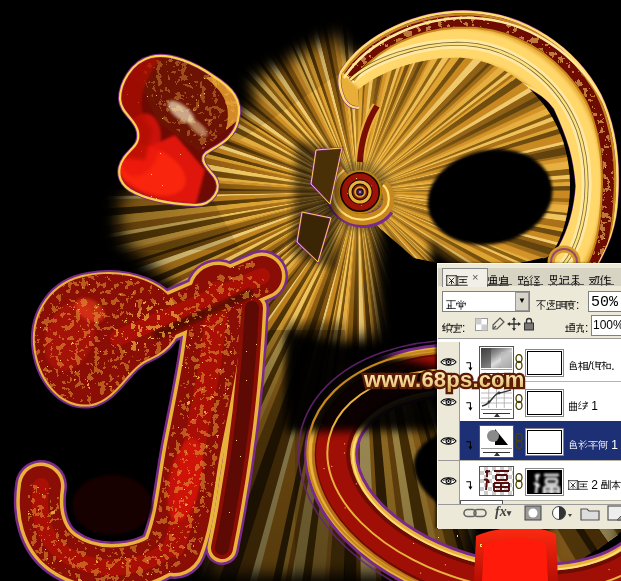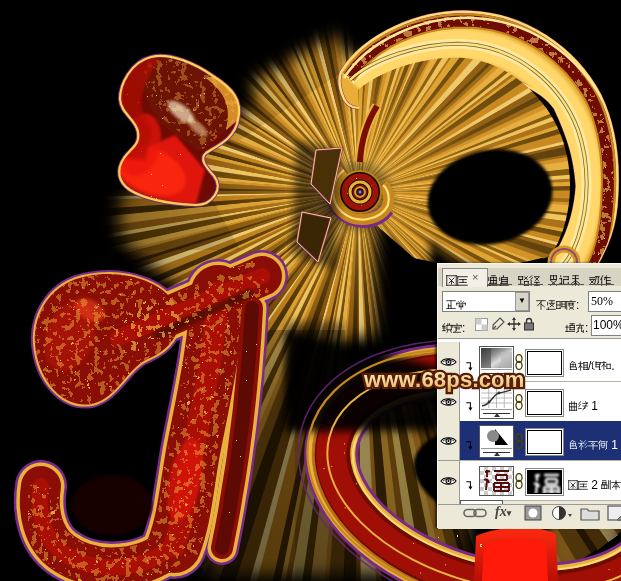--- a/index.html
+++ b/index.html
@@ -788,21 +788,21 @@
   <div style="position:absolute;left:98px;top:31px"><span style="letter-spacing:0"><svg width="10" height="10" viewBox="-0.8 -0.8 11.6 11.6" style="display:inline-block;vertical-align:-1px">
             <path d="M0,0L10,0 M6,0L1,6 M5,2L5,10 M5,4L9,7" stroke="#000" stroke-width="0.85" fill="none" stroke-linecap="square"></path>
           </svg><svg width="10" height="10" viewBox="-0.8 -0.8 11.6 11.6" style="display:inline-block;vertical-align:-1px">
             <path d="M1,2L1,5 M0,10L10,10 M2,8L2,10 M3,0L9,0 M6,0L6,3 M3,3L9,3 M4,4L8,7 M8,4L4,7" stroke="#000" stroke-width="0.85" fill="none" stroke-linecap="square"></path>
           </svg><svg width="10" height="10" viewBox="-0.8 -0.8 11.6 11.6" style="display:inline-block;vertical-align:-1px">
             <path d="M0,1L4,1 M4,1L4,9 M0,1L0,9 M0,5L4,5 M0,9L4,9 M6,1L10,1 M10,1L10,9 M6,1L6,7 M6,4L10,4 M6,7L10,7" stroke="#000" stroke-width="0.85" fill="none" stroke-linecap="square"></path>
           </svg><svg width="10" height="10" viewBox="-0.8 -0.8 11.6 11.6" style="display:inline-block;vertical-align:-1px">
             <path d="M5,0L5,1 M0,1L10,1 M0,1L0,10 M2,3L8,3 M3,3L3,5 M7,3L7,5 M2,5L8,5 M3,7L8,10 M8,7L3,10" stroke="#000" stroke-width="0.85" fill="none" stroke-linecap="square"></path>
           </svg><span style="font-family:'Liberation Sans',sans-serif;font-size:12px;color:#000;vertical-align:0px">:</span></span></div>
   <div style="position:absolute;left:150px;top:27px;width:34px;height:19px;background:#fff;border:1px solid #808080"></div>
-  <div style="position:absolute;left:153px;top:30px;font-family:Liberation Serif, serif;font-size:12px">50%</div>
+  <div style="position:absolute;left:153px;top:30px;font-family:Liberation Mono, monospace;font-size:15px">50%</div>
 
   <div style="position:absolute;left:4px;top:54px"><span style="letter-spacing:0"><svg width="10" height="10" viewBox="-0.8 -0.8 11.6 11.6" style="display:inline-block;vertical-align:-1px">
             <path d="M2,0L0,3 M0,3L3,3 M0,5L3,5 M0,8L3,8 M1.5,3L1.5,8 M6,0L6,1 M8,0L8,1 M5,2L10,2 M5,2L5,7 M10,2L10,7 M5,7L10,7 M6,8L5,10 M9,8L10,10" stroke="#000" stroke-width="0.85" fill="none" stroke-linecap="square"></path>
           </svg><svg width="10" height="10" viewBox="-0.8 -0.8 11.6 11.6" style="display:inline-block;vertical-align:-1px">
             <path d="M5,0L5,1 M0,2L10,2 M0,2L0,4 M10,2L10,4 M2,4L8,4 M4,4L4,8 M4,6L8,6 M1,10L9,10 M4,8L2,10" stroke="#000" stroke-width="0.85" fill="none" stroke-linecap="square"></path>
           </svg><span style="font-family:'Liberation Sans',sans-serif;font-size:12px;color:#000;vertical-align:0px">:</span></span></div>
   <svg width="13" height="13" viewBox="0 0 13 13" style="position:absolute;left:37px;top:54px">
 <rect x="0.5" y="0.5" width="12" height="12" fill="#fff" stroke="#999"></rect>
 <rect x="0.5" y="0.5" width="6" height="6" fill="#ccc"></rect>
         <rect x="6.5" y="6.5" width="6" height="6" fill="#ccc"></rect>

